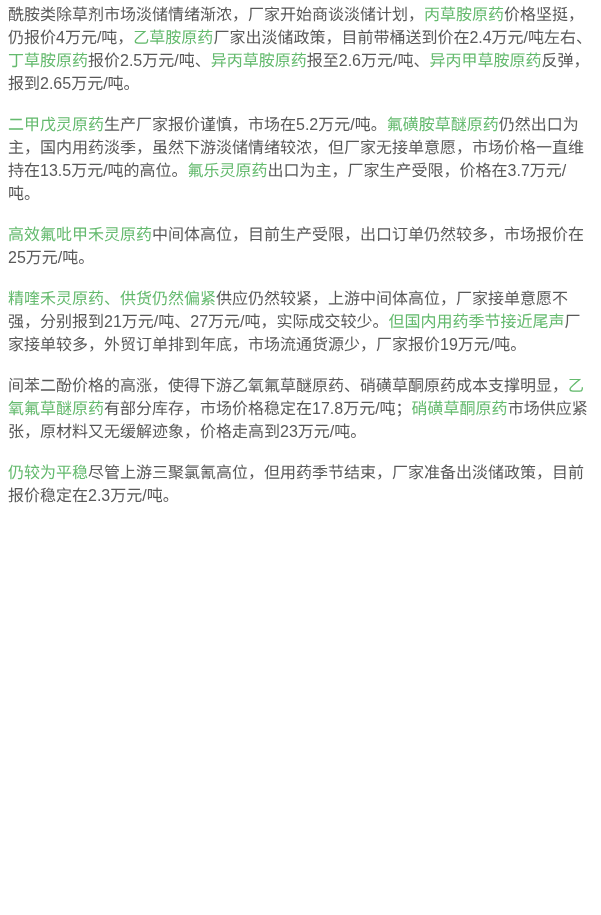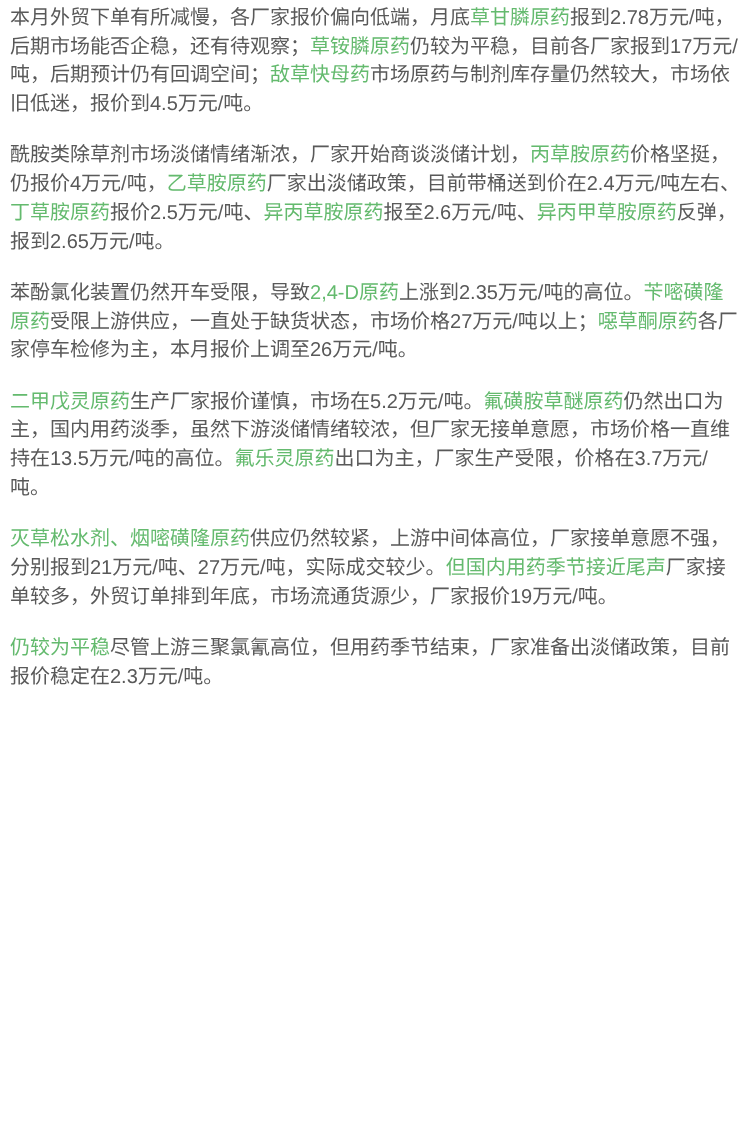--- a/index.html
+++ b/index.html
@@ -36,19 +36,19 @@
     color: var(--kw);
   }
   .txt {
     color: var(--text);
   }
 </style>
 </head>
 <body>
 
 <div class="article" id="article">
-    <p><span class="txt">本月外贸下单有所减慢，各厂家报价偏向低端，月底</span><span class="kw">草甘膦原药</span><span class="txt">报到2.78万元/吨，后期市场能否企稳，还有待观察；</span><span class="kw">草铵膦原药</span><span class="txt">仍较为平稳，目前各厂家报到17万元/吨，后期预计仍有回调空间；</span><span class="kw">敌草快母药</span><span class="txt">市场原药与制剂库存量仍然较大，市场依旧低迷，报价到4.5万元/吨。</span></p>
     <p><span class="txt">酰胺类除草剂市场淡储情绪渐浓，厂家开始商谈淡储计划，</span><span class="kw">丙草胺原药</span><span class="txt">价格坚挺，仍报价4万元/吨，</span><span class="kw">乙草胺原药</span><span class="txt">厂家出淡储政策，目前带桶送到价在2.4万元/吨左右、</span><span class="kw">丁草胺原药</span><span class="txt">报价2.5万元/吨、</span><span class="kw">异丙草胺原药</span><span class="txt">报至2.6万元/吨、</span><span class="kw">异丙甲草胺原药</span><span class="txt">反弹，报到2.65万元/吨。</span></p>
-    <p><span class="txt">苯酚氯化装置仍然开车受限，导致</span><span class="kw">2,4-D原药</span><span class="txt">上涨到2.35万元/吨的高位。</span><span class="kw">苄嘧磺隆原药</span><span class="txt">受限上游供应，一直处于缺货状态，市场价格27万元/吨以上；</span><span class="kw">噁草酮原药</span><span class="txt">各厂家停车检修为主，本月报价上调至26万元/吨。</span></p>
     <p><span class="kw">二甲戊灵原药</span><span class="txt">生产厂家报价谨慎，市场在5.2万元/吨。</span><span class="kw">氟磺胺草醚原药</span><span class="txt">仍然出口为主，国内用药淡季，虽然下游淡储情绪较浓，但厂家无接单意愿，市场价格一直维持在13.5万元/吨的高位。</span><span class="kw">氟乐灵原药</span><span class="txt">出口为主，厂家生产受限，价格在3.7万元/吨。</span></p>
-    <p><span class="kw">灭草松水剂、烟嘧磺隆原药</span><span class="txt">供应仍然较紧，上游中间体高位，厂家接单意愿不强，分别报到21万元/吨、27万元/吨，实际成交较少。</span><span class="kw">但国内用药季节接近尾声</span><span class="txt">厂家接单较多，外贸订单排到年底，市场流通货源少，厂家报价19万元/吨。</span></p>
+    <p><span class="kw">高效氟吡甲禾灵原药</span><span class="txt">中间体高位，目前生产受限，出口订单仍然较多，市场报价在25万元/吨。</span></p>
+    <p><span class="kw">精喹禾灵原药、供货仍然偏紧</span><span class="txt">供应仍然较紧，上游中间体高位，厂家接单意愿不强，分别报到21万元/吨、27万元/吨，实际成交较少。</span><span class="kw">但国内用药季节接近尾声</span><span class="txt">厂家接单较多，外贸订单排到年底，市场流通货源少，厂家报价19万元/吨。</span></p>
+    <p><span class="txt">间苯二酚价格的高涨，使得下游乙氧氟草醚原药、硝磺草酮原药成本支撑明显，</span><span class="kw">乙氧氟草醚原药</span><span class="txt">有部分库存，市场价格稳定在17.8万元/吨；</span><span class="kw">硝磺草酮原药</span><span class="txt">市场供应紧张，原材料又无缓解迹象，价格走高到23万元/吨。</span></p>
     <p><span class="kw">仍较为平稳</span><span class="txt">尽管上游三聚氯氰高位，但用药季节结束，厂家准备出淡储政策，目前报价稳定在2.3万元/吨。</span></p>
   </div>
 
 </body></html>

